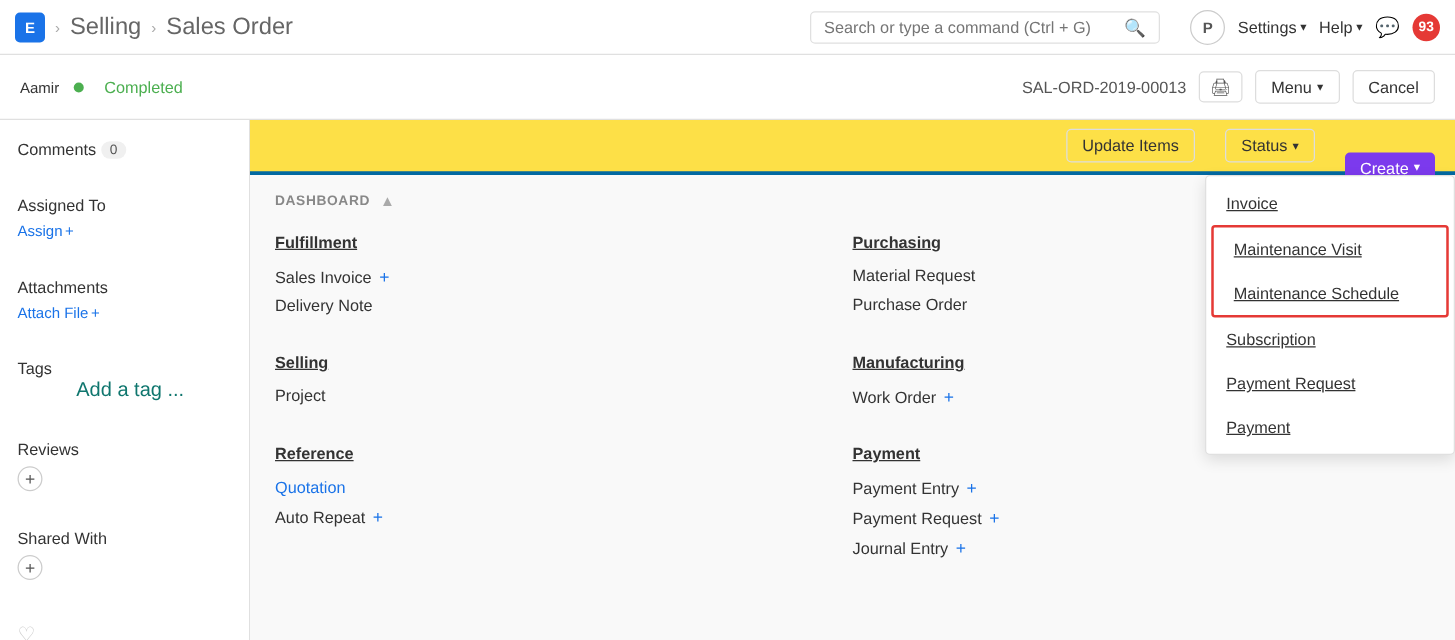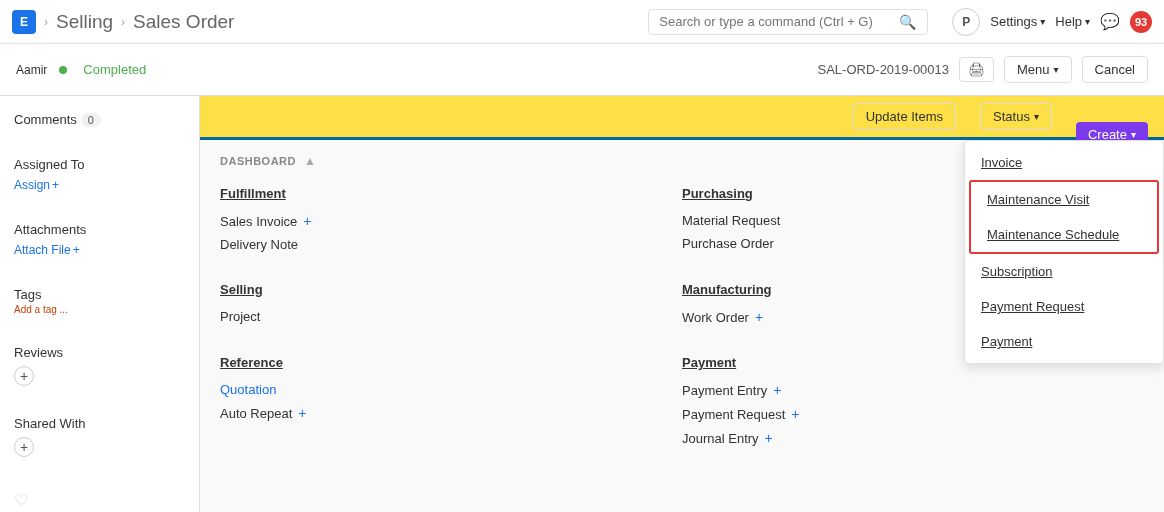--- a/index.html
+++ b/index.html
@@ -90,21 +90,21 @@
     }
     .sidebar-section-title { font-size: 13px; color: #333; font-weight: 500; }
     .sidebar-count {
       background: #f0f0f0; color: #555; border-radius: 10px;
       padding: 1px 7px; font-size: 11px; margin-left: 4px;
     }
     .sidebar-action {
       color: #1a73e8; font-size: 12px; cursor: pointer; display: flex; align-items: center; gap: 2px; margin-top: 4px;
     }
     .sidebar-section { display: flex; flex-direction: column; gap: 2px; }
-    .sidebar-tag-placeholder { color: #c2410c; font-size: 10px; }
+    .sidebar-tag-placeholder { color: #0f766e; font-size: 16px; margin-left: 47px; }
     .sidebar-add-btn {
       width: 20px; height: 20px; border: 1px solid #ccc; border-radius: 50%;
       display: flex; align-items: center; justify-content: center;
       color: #555; cursor: pointer; font-size: 14px; margin-top: 4px;
     }
     .heart-icon { color: #ccc; font-size: 16px; cursor: pointer; margin-top: 4px; }
 
     
     .content {
       flex: 1;

